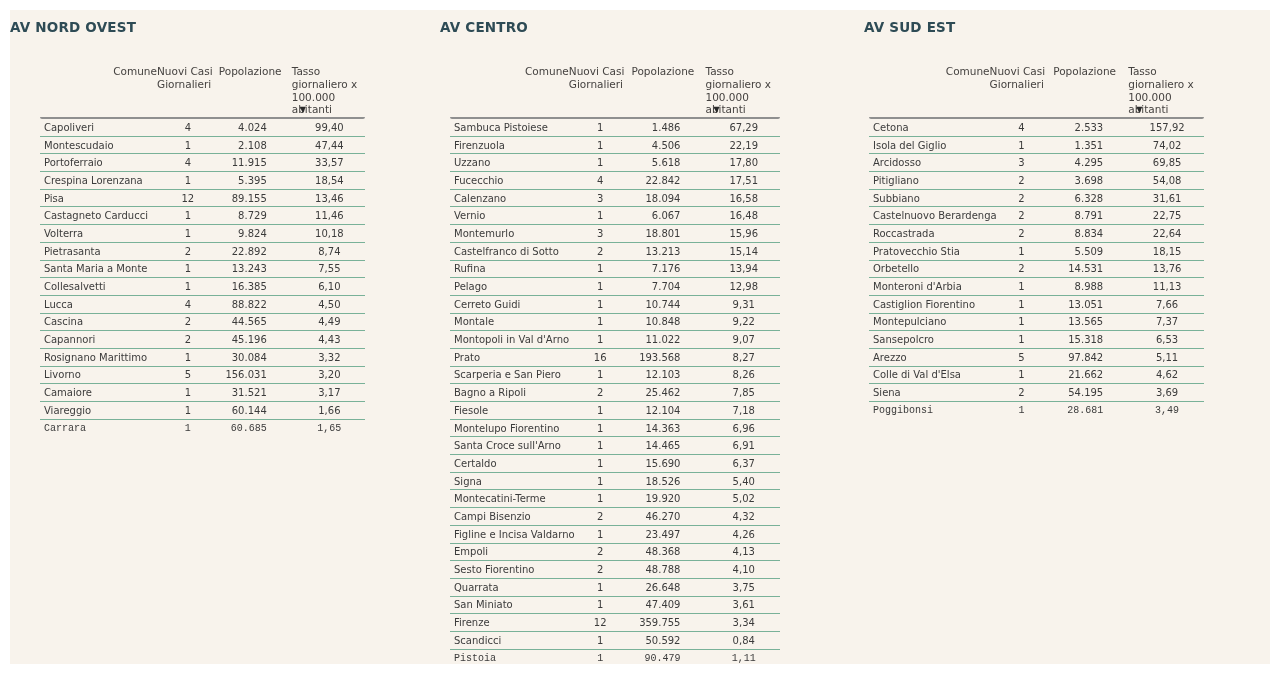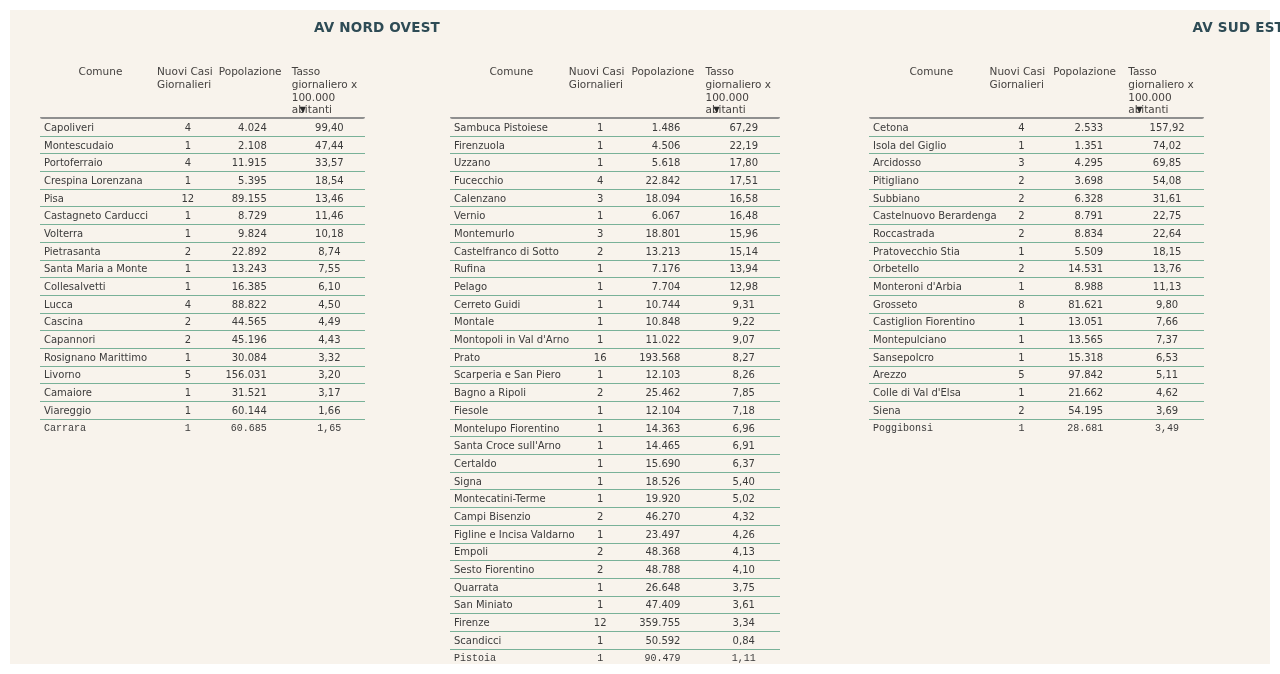--- a/index.html
+++ b/index.html
@@ -6,32 +6,32 @@
   body{
     width:1280px;height:674px;position:relative;background:#ffffff;
     font-family:"DejaVu Sans","Liberation Sans",sans-serif;overflow:hidden;
   }
   .panel{
     position:absolute;left:10px;top:10px;width:1260px;height:654px;
     background:#f8f3ec;
   }
   .section{position:absolute;top:10px;height:654px;}
   .section-title{
-    margin-top:9px;text-align:right;font-weight:bold;font-size:13.5px;
+    margin-top:9px;text-align:left;font-weight:bold;font-size:13.5px;
     color:#2e4b55;letter-spacing:.2px;
   }
   .tbl{position:absolute;top:52px;}
   .thead{
     position:relative;display:grid;grid-template-columns:36% 19% 20% 25%;
     height:57px;box-sizing:border-box;padding-top:3px;
     border-bottom:2px solid #8f8f8f;border-radius:0 0 2px 2px;
     font-size:10.5px;color:#454240;line-height:1.22;
   }
   .thead .h{text-align:left;}
-  .thead .h.c0{text-align:center;padding-left:4px;}
+  .thead .h.c0{text-align:right;padding-left:4px;}
   .thead .h.c1 span{display:inline-block;width:70px;}
   .thead .h.c2{white-space:nowrap;}
   .thead .h.c3{padding-left:8px;}
   .sort-arrow{
     position:absolute;bottom:3px;left:calc(75% + 16px);
     font-size:8px;color:#2a2a2a;line-height:1;
   }
   .tbody{font-size:10px;color:#3b3b3b;}
   .trow{
     display:grid;grid-template-columns:36% 19% 20% 25%;
@@ -170,20 +170,21 @@
           <div class="cell c0">Carrara</div>
           <div class="cell c1">1</div>
           <div class="cell c2">60.685</div>
           <div class="cell c3">1,65</div>
         </div>
       </div>
   </div>
 </div>
 
 <div class="section" id="sec1">
+  <div class="section-title">AV CENTRO</div>
   <div class="tbl">
     <div class="thead">
         <div class="h c0"><span>Comune</span></div>
         <div class="h c1"><span>Nuovi Casi Giornalieri</span></div>
         <div class="h c2"><span>Popolazione</span></div>
         <div class="h c3"><span>Tasso giornaliero x 100.000 abitanti</span></div>
         <div class="sort-arrow">▼</div>
       </div>
     <div class="tbody">
         <div class="trow">
@@ -441,26 +442,20 @@
           <div class="cell c2">14.531</div>
           <div class="cell c3">13,76</div>
         </div>
         <div class="trow">
           <div class="cell c0">Monteroni d'Arbia</div>
           <div class="cell c1">1</div>
           <div class="cell c2">8.988</div>
           <div class="cell c3">11,13</div>
         </div>
         <div class="trow">
-          <div class="cell c0">Grosseto</div>
-          <div class="cell c1">8</div>
-          <div class="cell c2">81.621</div>
-          <div class="cell c3">9,80</div>
-        </div>
-        <div class="trow">
           <div class="cell c0">Castiglion Fiorentino</div>
           <div class="cell c1">1</div>
           <div class="cell c2">13.051</div>
           <div class="cell c3">7,66</div>
         </div>
         <div class="trow">
           <div class="cell c0">Montepulciano</div>
           <div class="cell c1">1</div>
           <div class="cell c2">13.565</div>
           <div class="cell c3">7,37</div>

